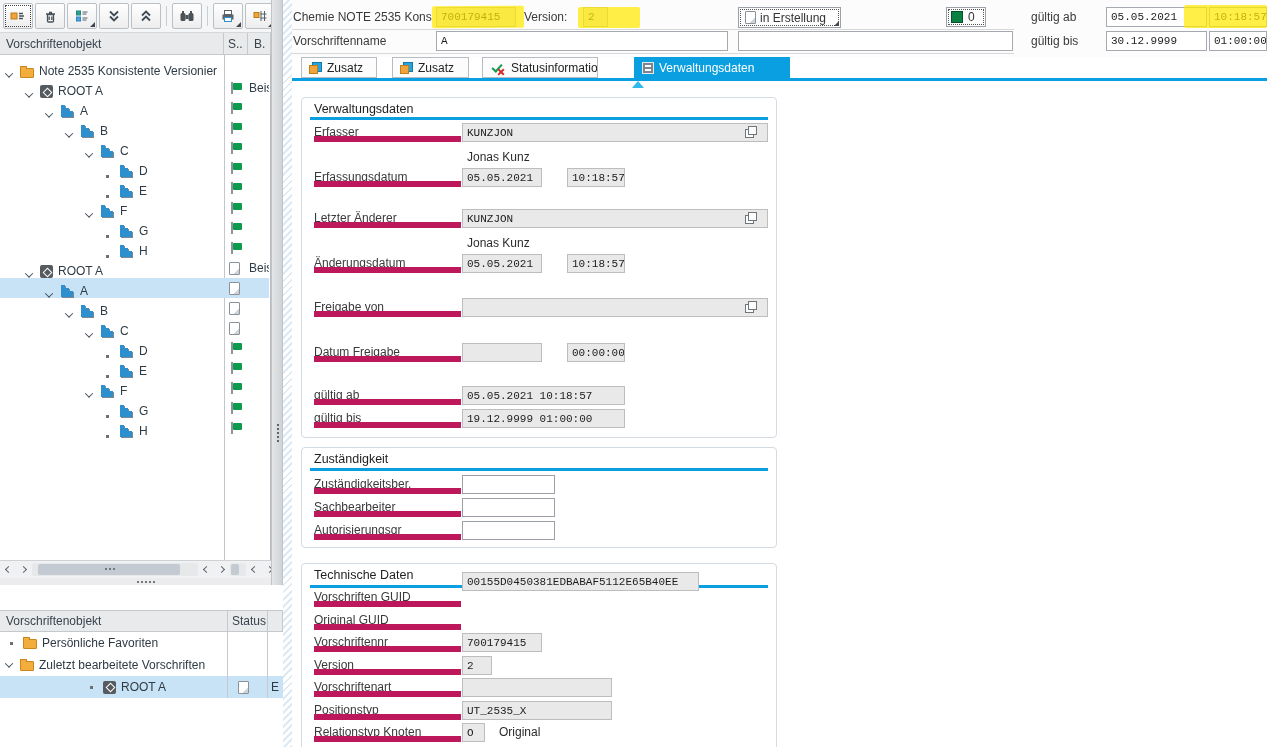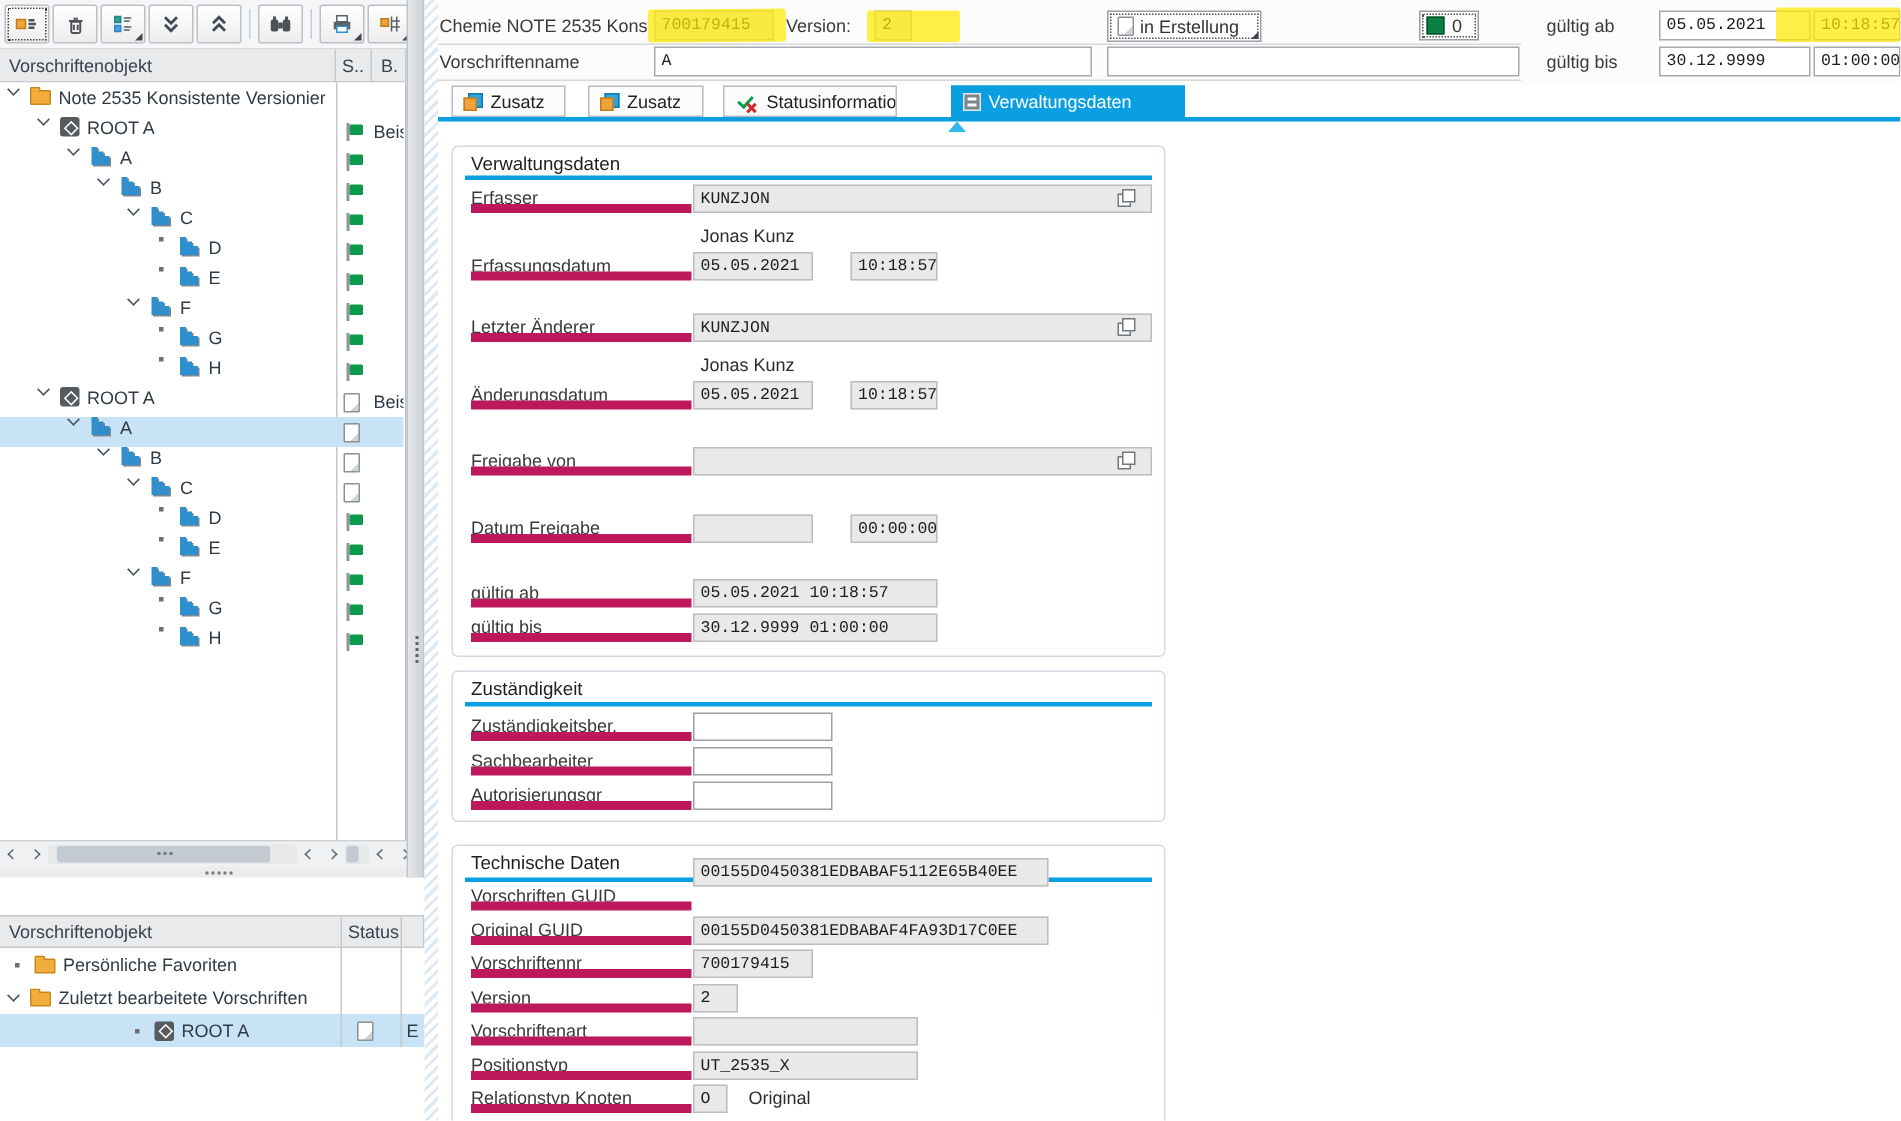--- a/index.html
+++ b/index.html
@@ -22,21 +22,21 @@
   .thead{position:absolute;left:0;top:33px;width:271px;height:22px;background:#e9eaec;
          border-bottom:1px solid #c6c9cc;display:flex;align-items:center;color:#39434d}
   .thead .hc{height:100%;display:flex;align-items:center;padding-left:6px;border-right:1px solid #c6c9cc}
   .hc1{width:224px}.hc2{width:24px;padding-left:4px!important}.hc3{flex:1}
 
   .tbody{position:absolute;left:0;top:55px;width:271px;height:505px;background:#fff;border-right:1px solid #b9bdc1}
   .coldiv{position:absolute;left:224px;top:0;bottom:0;width:1px;background:#c3c7ca}
   .trows{position:absolute;left:0;top:3px;right:1px}
   .trow{position:relative;height:20px;display:flex;align-items:center}
   .trow.sel{background:#c7e3f5}
-  .tc1{width:224px;height:100%;display:flex;align-items:flex-start;overflow:hidden;flex:none}
+  .tc1{width:224px;height:100%;display:flex;align-items:flex-end;overflow:hidden;flex:none}
   .tc2{width:25px;height:100%;display:flex;align-items:center;padding-left:5px;flex:none}
   .tc3{flex:1;height:100%;display:flex;align-items:center;overflow:hidden;color:#2e3a44}
   .tlabel{color:#2e3a44;white-space:nowrap;overflow:hidden}
 
   .xv{width:6px;height:6px;border-right:1.5px solid #44505b;border-bottom:1.5px solid #44505b;
       transform:rotate(45deg) translate(-1px,-1px);flex:none;margin-right:8px}
   .xb{width:3px;height:3px;background:#6f6f6f;flex:none;margin:0 10px 0 2px}
   .nico{flex:none;margin-right:5px}
 
   .i-folder{width:14px;height:10px;background:#f3ad3d;border:1px solid #c9861b;border-radius:1px;position:relative;margin-top:2px}
@@ -593,21 +593,21 @@
     <span class="mv" style="left:442px;top:202px"></span>
 
     <div class="flbl" style="top:245px">Datum Freigabe</div>
     <div class="ffld mono" style="top:245px;width:80px"></div>
     <div class="ffld mono" style="left:265px;top:245px;width:58px">00:00:00</div>
 
     <div class="flbl" style="top:288px">gültig ab</div>
     <div class="ffld mono" style="top:288px;width:163px">05.05.2021 10:18:57</div>
 
     <div class="flbl" style="top:311px">gültig bis</div>
-    <div class="ffld mono" style="top:311px;width:163px">30.12.9999 01:00:00</div>
+    <div class="ffld mono" style="top:311px;width:163px">19.12.9999 01:00:00</div>
   </div>
 
   <div class="gbox" style="top:447px;height:101px">
     <div class="gtitle">Zuständigkeit</div>
     <div class="grule" style="top:20px"></div>
     <div class="flbl" style="top:27px">Zuständigkeitsber.</div>
     <input class="ffld wt" style="top: 27px; width: 93px;" value="">
     <div class="flbl" style="top:50px">Sachbearbeiter</div>
     <input class="ffld wt" style="top: 50px; width: 93px;" value="">
     <div class="flbl" style="top:73px">Autorisierungsgr</div>
@@ -615,21 +615,20 @@
   </div>
 
   <div class="gbox" style="top:563px;height:190px">
     <div class="gtitle">Technische Daten</div>
     <div class="grule" style="top:21px"></div>
 
     <div class="flbl" style="top:24px">Vorschriften GUID</div>
     <div class="ffld mono" style="top:8px;width:237px">00155D0450381EDBABAF5112E65B40EE</div>
 
     <div class="flbl" style="top:47px">Original GUID</div>
-    <div class="ffld mono" style="top:47px;width:237px">00155D0450381EDBABAF4FA93D17C0EE</div>
 
     <div class="flbl" style="top:69px">Vorschriftennr</div>
     <div class="ffld mono" style="top:69px;width:80px">700179415</div>
 
     <div class="flbl" style="top:92px">Version</div>
     <div class="ffld mono" style="top:92px;width:30px">2</div>
 
     <div class="flbl" style="top:114px">Vorschriftenart</div>
     <div class="ffld mono" style="top:114px;width:150px"></div>
 

